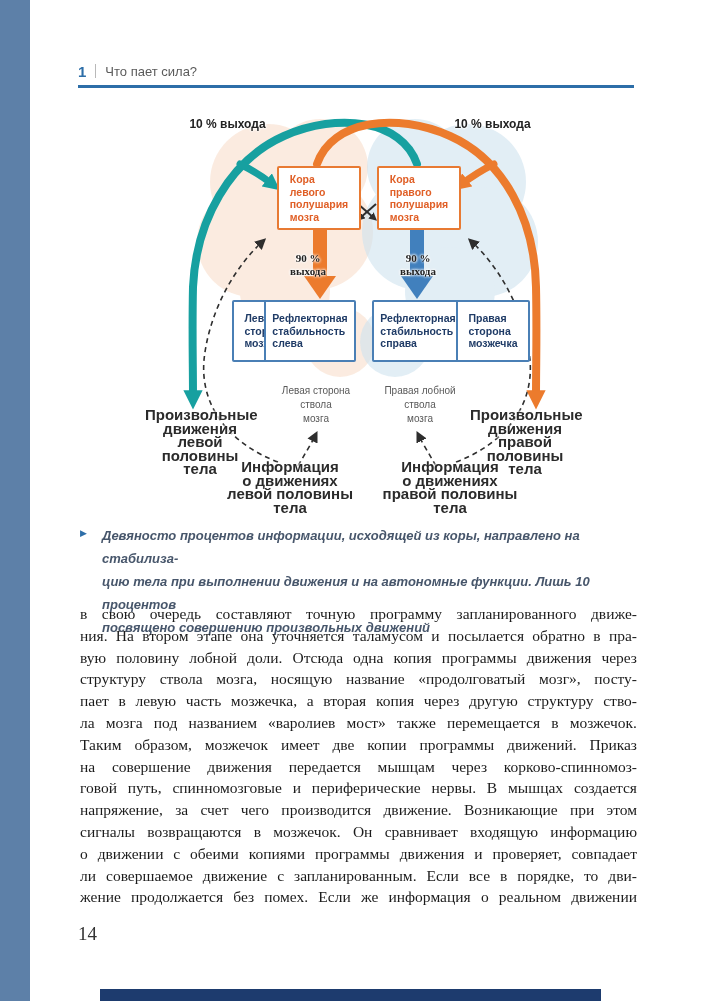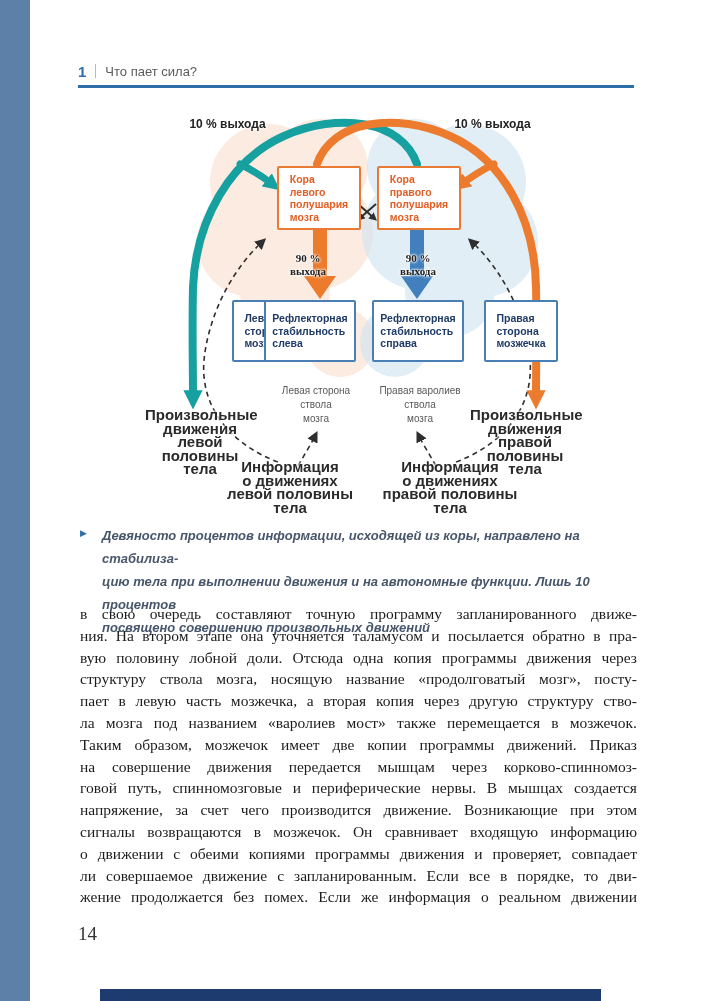--- a/index.html
+++ b/index.html
@@ -141,28 +141,28 @@
 
     <div class="box blue" style="left:186px;top:188px;width:70px;height:58px;margin-left:46px;">Левая
 сторона
 мозжечка</div>
     <div class="box blue" style="left:264px;top:188px;width:88px;height:58px;">Рефлекторная
 стабильность
 слева</div>
     <div class="box blue" style="left:372px;top:188px;width:88px;height:58px;">Рефлекторная
 стабильность
 справа</div>
-    <div class="box blue" style="left:484px;top:188px;width:70px;height:58px;">Правая
+    <div class="box blue" style="left:456px;top:188px;width:70px;height:58px;">Правая
 сторона
 мозжечка</div>
 
     <div class="dlabel stem" style="left:271px;top:272px;width:90px;">Левая сторона
 ствола
 мозга</div>
-    <div class="dlabel stem" style="left:375px;top:272px;width:90px;">Правая варолиев
+    <div class="dlabel stem" style="left:375px;top:272px;width:90px;">Правая лобной
 ствола
 мозга</div>
 
     <div class="dlabel out" style="left:145px;top:296px;width:110px;">Произвольные
 движения
 левой половины
 тела</div>
     <div class="dlabel out" style="left:470px;top:296px;width:110px;">Произвольные
 движения
 правой половины

